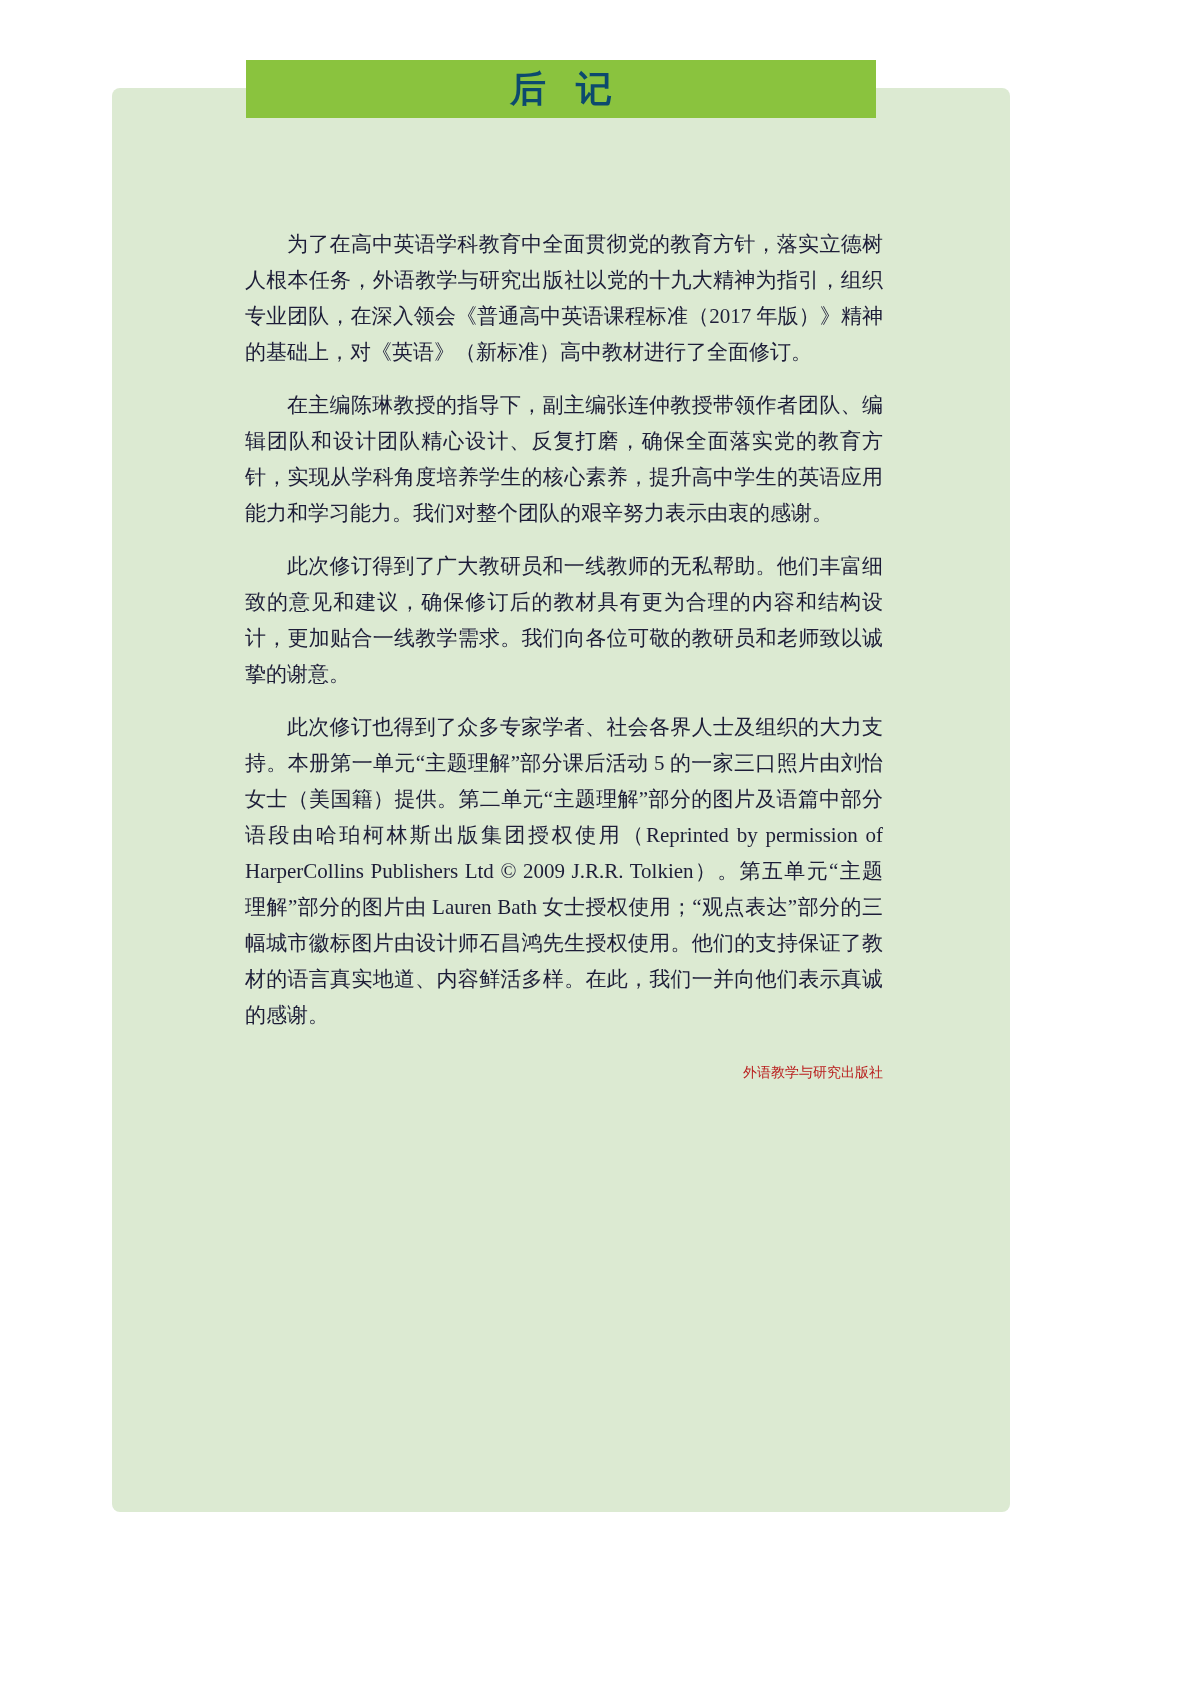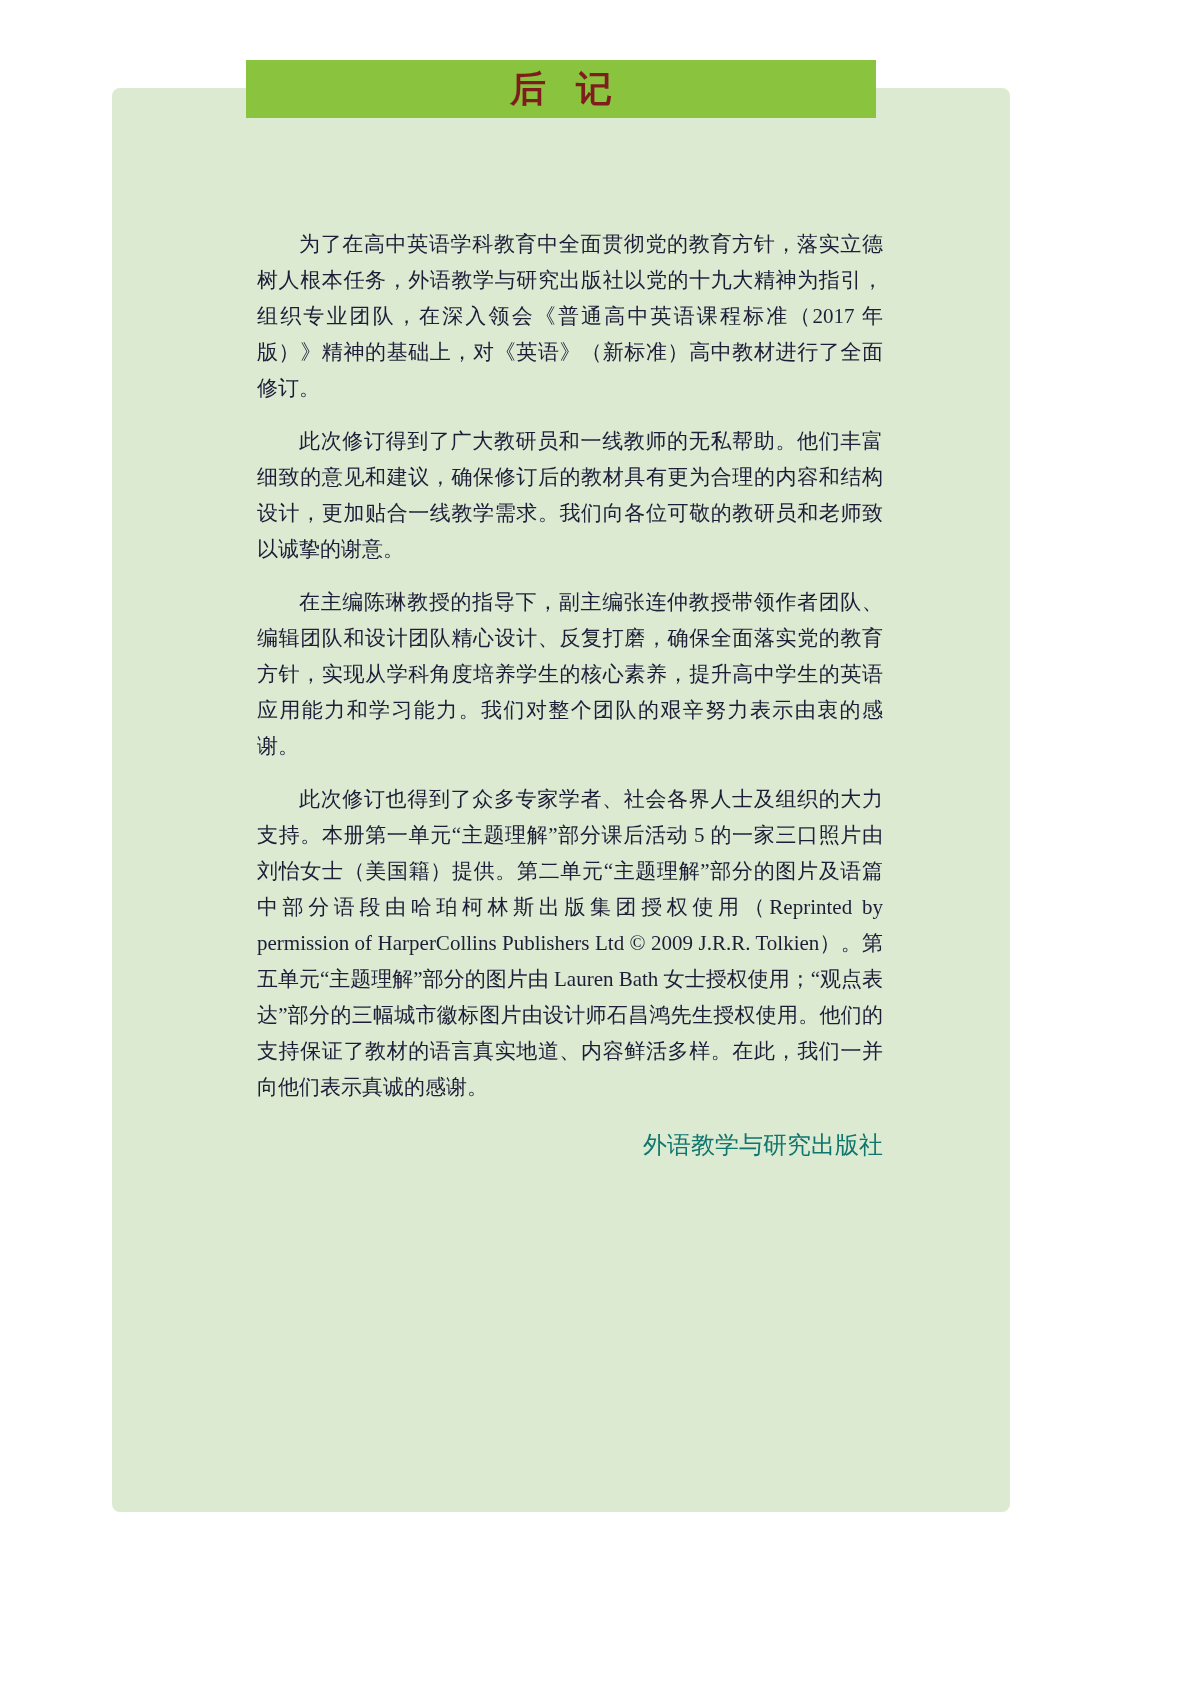--- a/index.html
+++ b/index.html
@@ -26,61 +26,61 @@
     left: 246px;
     top: 60px;
     width: 630px;
     height: 58px;
     background: #8ac33e;
     display: flex;
     align-items: center;
     justify-content: center;
   }
   .header-title {
-    color: #7f1d1d;
+    color: #0c4a6e;
     font-family: "Liberation Sans", "DejaVu Sans", sans-serif;
     font-weight: bold;
     font-size: 36px;
     letter-spacing: 10px;
     text-indent: 10px;
     line-height: 1;
   }
   .content {
     position: absolute;
     left: 245px;
     top: 226px;
     width: 638px;
     color: #1d1d38;
     font-size: 21px;
     line-height: 36px;
     text-align: justify;
   }
   .content p {
-    margin: 0 0 17px 12px;
+    margin: 0 0 17px 0;
     text-indent: 2em;
   }
   .signature {
     margin-top: 22px;
     text-align: right;
     text-indent: 0;
-    color: #0f766e;
-    font-size: 24px;
+    color: #b91c1c;
+    font-size: 14px;
     line-height: 36px;
   }
 </style>
 </head>
 <body>
 
 <div class="page">
   <div class="panel"></div>
 
   <div class="header-bar">
     <span class="header-title">后 记</span>
   </div>
 
   <div class="content">
     <p>为了在高中英语学科教育中全面贯彻党的教育方针，落实立德树人根本任务，外语教学与研究出版社以党的十九大精神为指引，组织专业团队，在深入领会《普通高中英语课程标准（2017 年版）》精神的基础上，对《英语》（新标准）高中教材进行了全面修订。</p>
+    <p>在主编陈琳教授的指导下，副主编张连仲教授带领作者团队、编辑团队和设计团队精心设计、反复打磨，确保全面落实党的教育方针，实现从学科角度培养学生的核心素养，提升高中学生的英语应用能力和学习能力。我们对整个团队的艰辛努力表示由衷的感谢。</p>
     <p>此次修订得到了广大教研员和一线教师的无私帮助。他们丰富细致的意见和建议，确保修订后的教材具有更为合理的内容和结构设计，更加贴合一线教学需求。我们向各位可敬的教研员和老师致以诚挚的谢意。</p>
-    <p>在主编陈琳教授的指导下，副主编张连仲教授带领作者团队、编辑团队和设计团队精心设计、反复打磨，确保全面落实党的教育方针，实现从学科角度培养学生的核心素养，提升高中学生的英语应用能力和学习能力。我们对整个团队的艰辛努力表示由衷的感谢。</p>
     <p>此次修订也得到了众多专家学者、社会各界人士及组织的大力支持。本册第一单元“主题理解”部分课后活动 5 的一家三口照片由刘怡女士（美国籍）提供。第二单元“主题理解”部分的图片及语篇中部分语段由哈珀柯林斯出版集团授权使用（Reprinted by permission of HarperCollins Publishers Ltd © 2009 J.R.R. Tolkien）。第五单元“主题理解”部分的图片由 Lauren Bath 女士授权使用；“观点表达”部分的三幅城市徽标图片由设计师石昌鸿先生授权使用。他们的支持保证了教材的语言真实地道、内容鲜活多样。在此，我们一并向他们表示真诚的感谢。</p>
     <div class="signature">外语教学与研究出版社</div>
   </div>
 </div>
 
 </body></html>

